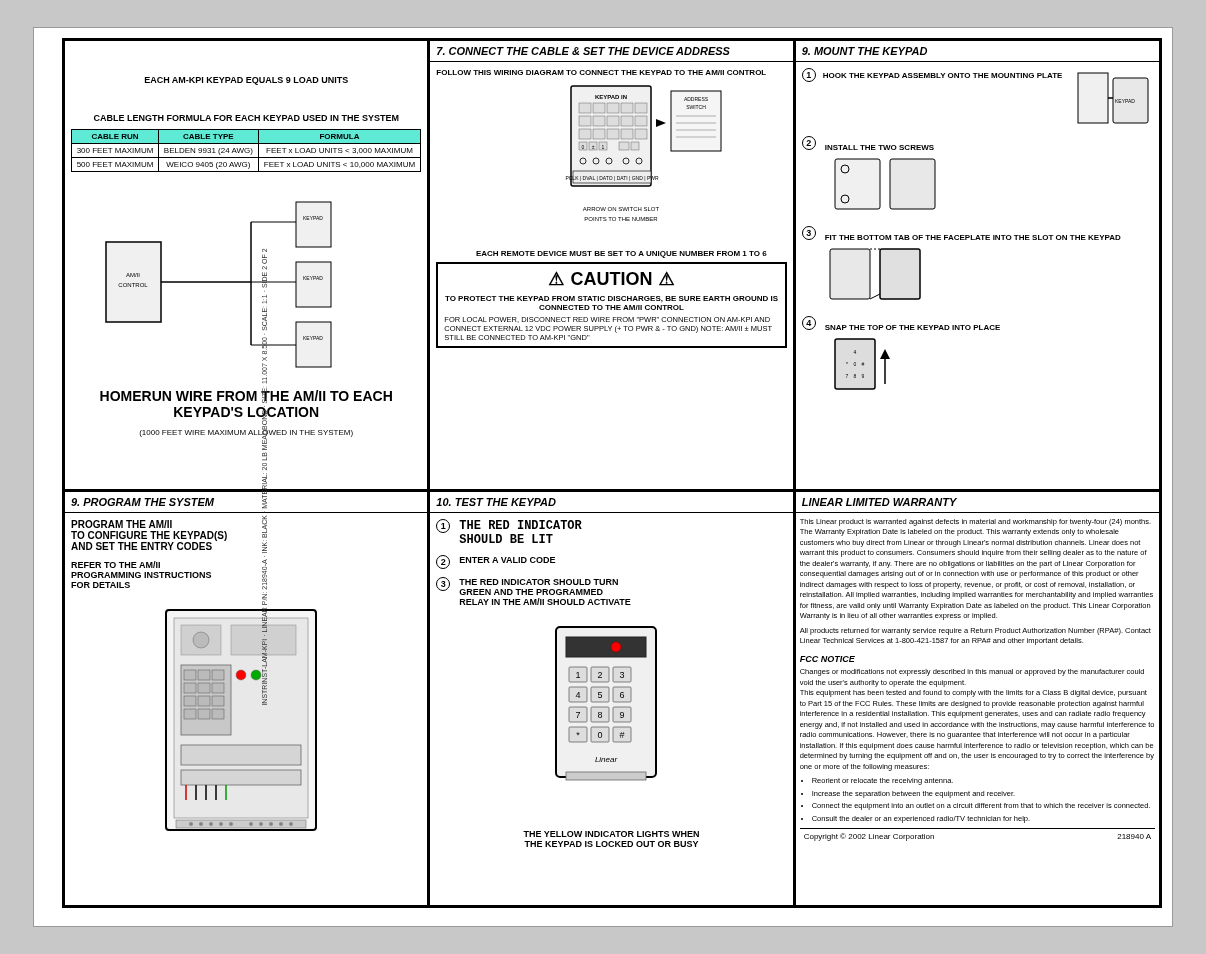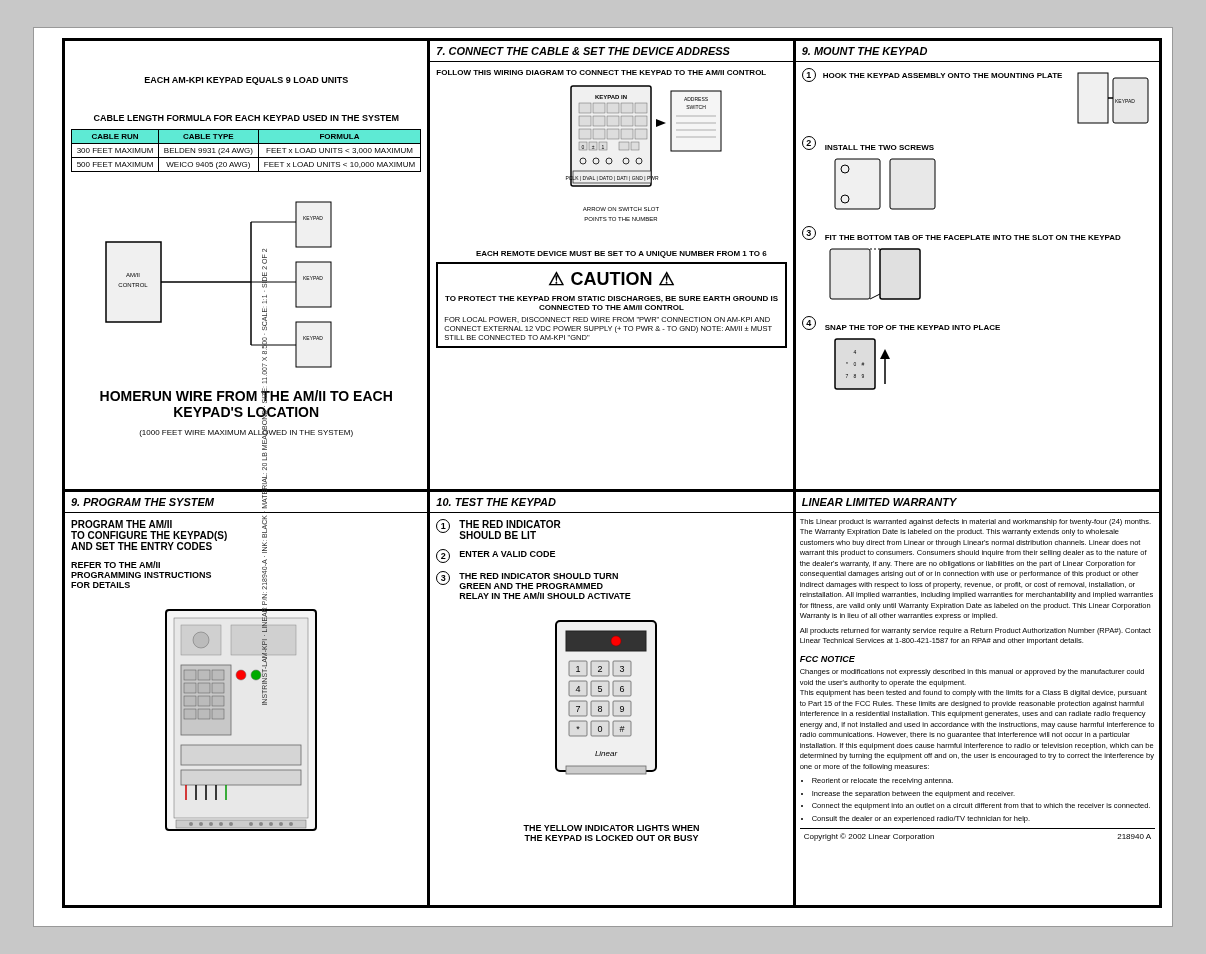--- a/index.html
+++ b/index.html
@@ -477,21 +477,21 @@
         </div>
       </div>
     </div>
 
     <div class="section section-10">
       <div class="section-header">10.  TEST THE KEYPAD</div>
       <div class="section-content">
         <div style="display:flex; flex-direction:column; gap:8px;">
           <div style="display:flex; align-items:flex-start; gap:6px;">
             <span class="step-circle">1</span>
-            <span style="font-size:10px; font-weight:bold; white-space:pre-line;">THE RED INDICATOR
+            <span style="font-size:12px; font-weight:bold; white-space:pre-line;font-family:Liberation Mono, monospace;">THE RED INDICATOR
 SHOULD BE LIT</span>
           </div>
           <div style="display:flex; align-items:flex-start; gap:6px;">
             <span class="step-circle">2</span>
             <span style="font-size:9px; font-weight:bold;">ENTER A VALID CODE</span>
           </div>
           <div style="display:flex; align-items:flex-start; gap:6px;">
             <span class="step-circle">3</span>
             <span style="font-size:9px; font-weight:bold; white-space:pre-line;">THE RED INDICATOR SHOULD TURN
 GREEN AND THE PROGRAMMED

